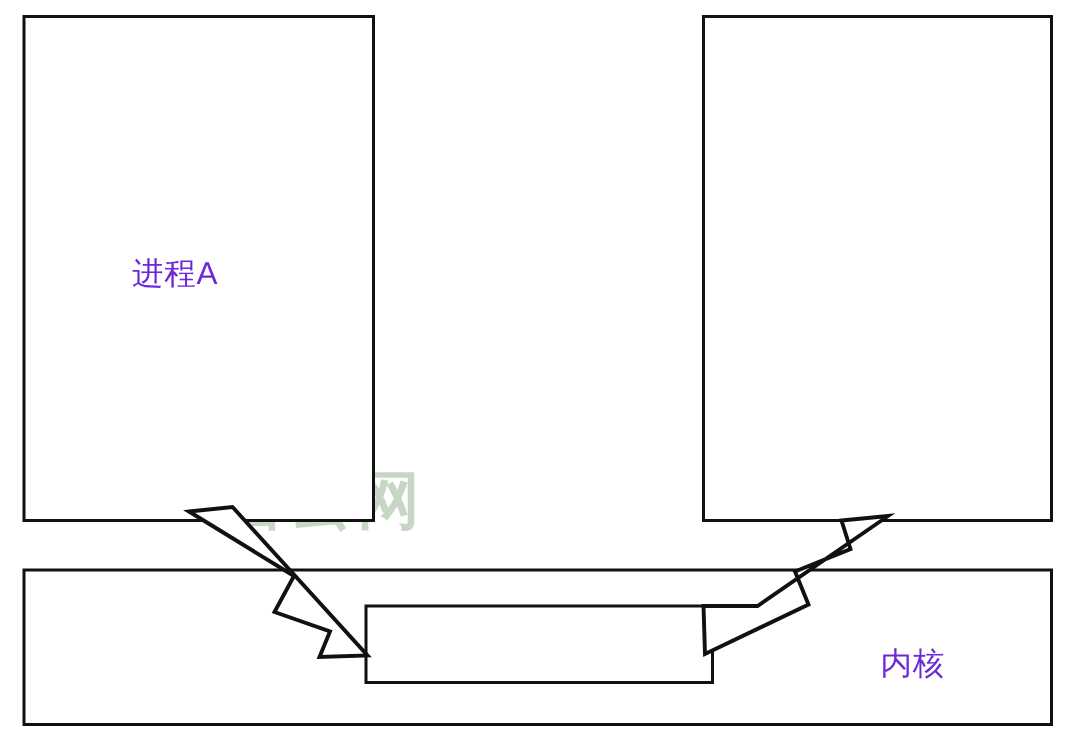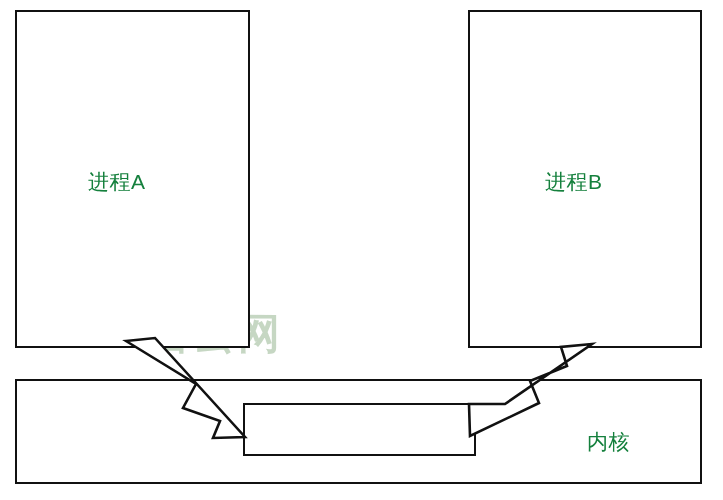--- a/index.html
+++ b/index.html
@@ -19,21 +19,21 @@
   }
   .box {
     position: absolute;
     box-sizing: border-box;
     background: #ffffff;
     border: 2px solid #111111;
   }
   .box-label {
     position: absolute;
     white-space: nowrap;
-    color: #15803d;
+    color: #6d28d9;
     font-size: 21px;
     letter-spacing: 0.5px;
   }
   #process-a-box  { left: 15px;  top: 10px;  width: 235px; height: 338px; }
   #process-b-box  { left: 468px; top: 10px; width: 234px; height: 338px; }
   #kernel-box     { left: 15px;  top: 379px; width: 687px; height: 105px; }
   #buffer-box     { left: 243px; top: 403px; width: 233px; height: 53px; border-width: 2px; }
 
   #process-a-label { left: 88px;  top: 168px; }
   #process-b-label { left: 545px; top: 168px; }
@@ -70,21 +70,20 @@
 <body>
 
 <div id="canvas">
 
   <div id="watermark">吉云网</div>
 
   <div class="box" id="process-a-box"></div>
   <div class="box-label" id="process-a-label">进程A</div>
 
   <div class="box" id="process-b-box"></div>
-  <div class="box-label" id="process-b-label">进程B</div>
 
   <div class="box" id="kernel-box"></div>
   <div class="box-label" id="kernel-label">内核</div>
 
   <div class="box" id="buffer-box"></div>
 
   <svg class="arrow-layer" viewBox="0 0 723 500">
     <polygon class="blockarrow" points="126,341 155,338 245,437 213,438 220,421 183,408 196,384"></polygon>
     <polygon class="blockarrow" points="592,344 561,347 567,366 530,381 539,403 470,436 469,404 505,404"></polygon>
   </svg>

